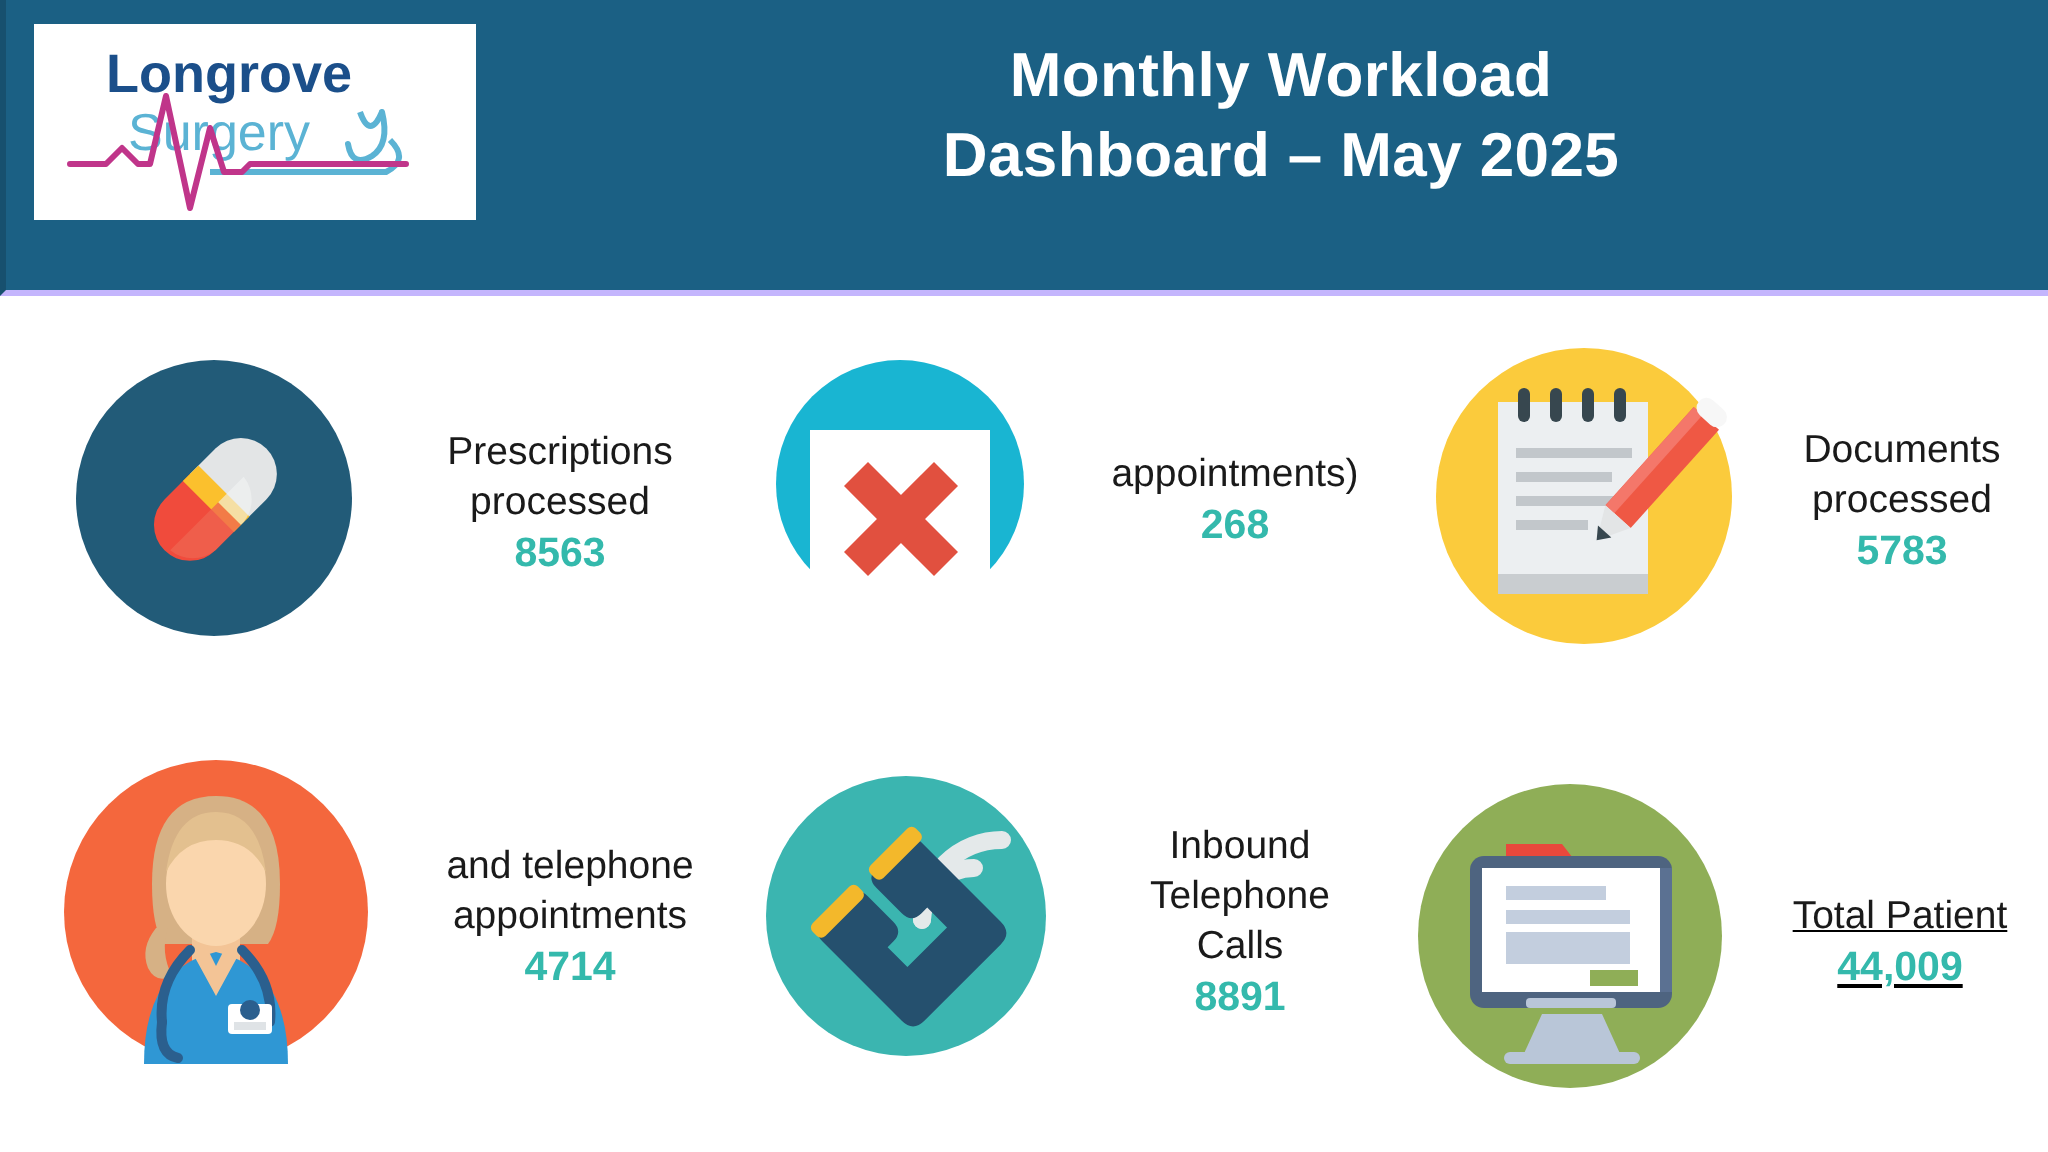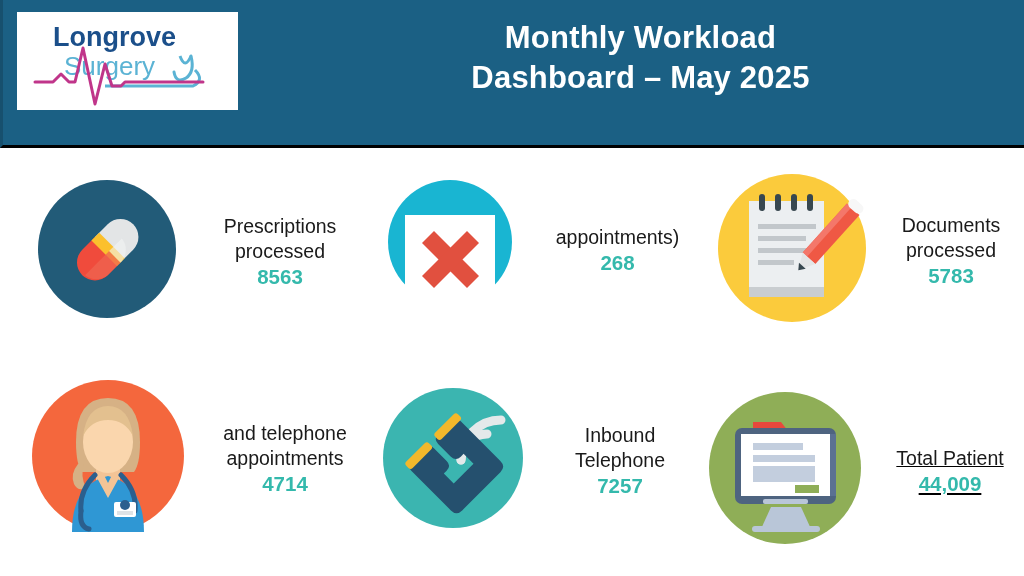--- a/index.html
+++ b/index.html
@@ -24,21 +24,21 @@
   
   .header {
     position: absolute;
     left: 0;
     top: 0;
     width: 1024px;
     height: 148px;
     background: #1b6084;
     box-sizing: border-box;
     border-left: 3px solid #17506e;
-    border-bottom: 3px solid #000000;
+    border-bottom: 3px solid #c4b5fd;
   }
   .logo-box {
     position: absolute;
     left: 14px;
     top: 12px;
     width: 221px;
     height: 98px;
     background: #ffffff;
     overflow: hidden;
   }
@@ -257,21 +257,22 @@
           <g transform="rotate(-45 70 75)">
             <path d="M42 44 h18 q7 0 7 7 v18 q0 7 -7 7 h-4 v14 h28 v-14 h-4 q-7 0 -7 -7 v-18 q0 -7 7 -7 h18 q7 0 7 7 v56 q0 8 -8 8 h-54 q-8 0 -8 -8 v-56 q0 -7 7 -7 z" fill="#25506e"></path>
             <rect x="35" y="41" width="32" height="9" rx="3" fill="#f3b82b"></rect>
             <rect x="76" y="41" width="32" height="9" rx="3" fill="#f3b82b"></rect>
           </g>
         </svg>
       </div>
       <div class="stat-text">
         <span class="stat-label">Inbound</span>
         <span class="stat-label">Telephone</span>
-        <span class="stat-value">7257</span>
+        <span class="stat-label">Calls</span>
+        <span class="stat-value">8891</span>
       </div>
     </div>
 
     <div class="stat-card card-contacts">
       <div class="stat-icon">
         <svg width="165" height="165" viewBox="0 0 165 165">
           <circle cx="82" cy="82" r="76" fill="#8fae57"></circle>
 
           <path d="M50 36 h28 l7 9 h35 v14 h-70 z" fill="#e8483c"></path>
 

